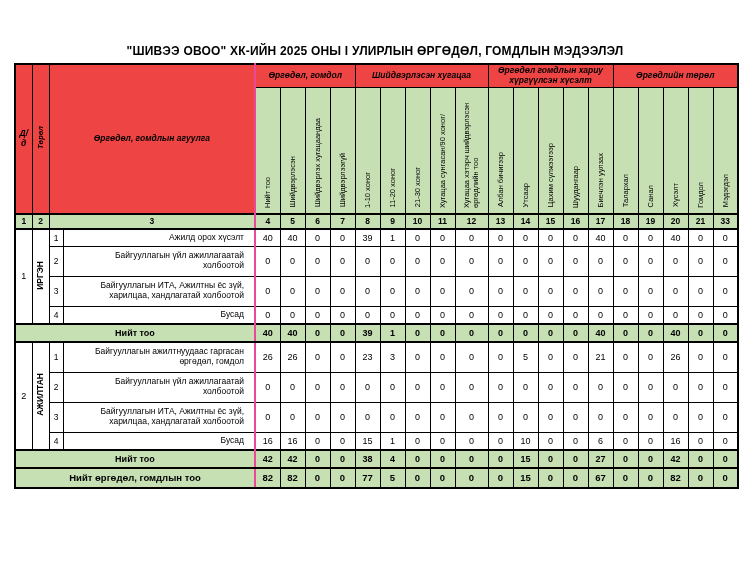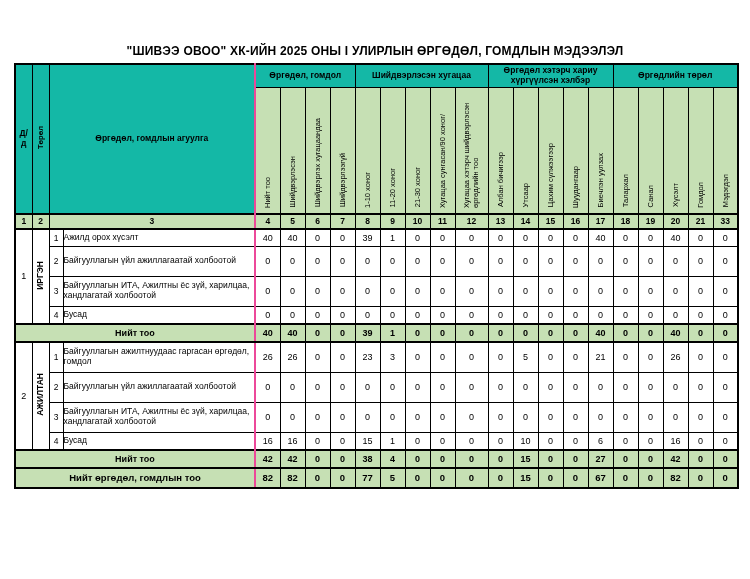--- a/index.html
+++ b/index.html
@@ -27,25 +27,26 @@
   td{
     border:1px solid #000;
     padding:0;
     text-align:center;
     vertical-align:middle;
     font-size:9px;
     overflow:hidden;
   }
   
   td.gh{
-    background:#14b8a6;
+    background:#ef4444;
     font-weight:bold;
     font-size:8.5px;
     line-height:1.15;
     padding:1px 2px;
+    font-style:italic;
   }
   
   td.vh{
     background:#c6e0b4;
     height:120px;
     vertical-align:bottom;
     padding:2px 0 3px 0;
   }
   .vt{
     display:inline-block;
@@ -65,24 +66,24 @@
   tr.nums td{
     background:#c6e0b4;
     font-weight:bold;
     font-size:8.5px;
     height:13px;
     border-top:2px solid #000;
     border-bottom:2px solid #000;
   }
   
   td.lbl{
-    text-align:left;
+    text-align:right;
     font-size:8.5px;
     line-height:1.15;
-    padding:1px 0;
+    padding:1px 10px;
     background:#fff;
   }
   td.sub{font-size:8.5px;background:#fff;}
   td.v{background:#fff;font-size:9px;}
   tr.rw1 td{height:14px;}
   tr.rw2 td{height:27px;}
   
   tr.total td{
     background:#c6e0b4;
     font-weight:bold;
@@ -136,21 +137,21 @@
         <col style="width:25px">
     </colgroup>
 
     <tbody>
         <tr style="height:22px;">
       <td class="gh" rowspan="2">Д/д</td>
       <td class="gh" rowspan="2"><span class="vt">Төрөл</span></td>
       <td class="gh bR2" rowspan="2" colspan="2">Өргөдөл, гомдлын агуулга</td>
       <td class="gh" colspan="4">Өргөдөл, гомдол</td>
       <td class="gh" colspan="5">Шийдвэрлэсэн хугацаа</td>
-      <td class="gh" colspan="5">Өргөдөл хэтэрч хариу хүргүүлсэн хэлбэр</td>
+      <td class="gh" colspan="5">Өргөдөл гомдлын хариу хүргүүлсэн хүсэлт</td>
       <td class="gh" colspan="5">Өргөдлийн төрөл</td>
     </tr>
 
     <tr>
       <td class="vh"><span class="vt">Нийт тоо</span></td>
       <td class="vh"><span class="vt">Шийдвэрлэсэн</span></td>
       <td class="vh"><span class="vt">Шийдвэрлэх хугацаандаа</span></td>
       <td class="vh"><span class="vt">Шийдвэрлээгүй</span></td>
       <td class="vh"><span class="vt">1-10 хоног</span></td>
       <td class="vh"><span class="vt">11-20 хоног</span></td>

